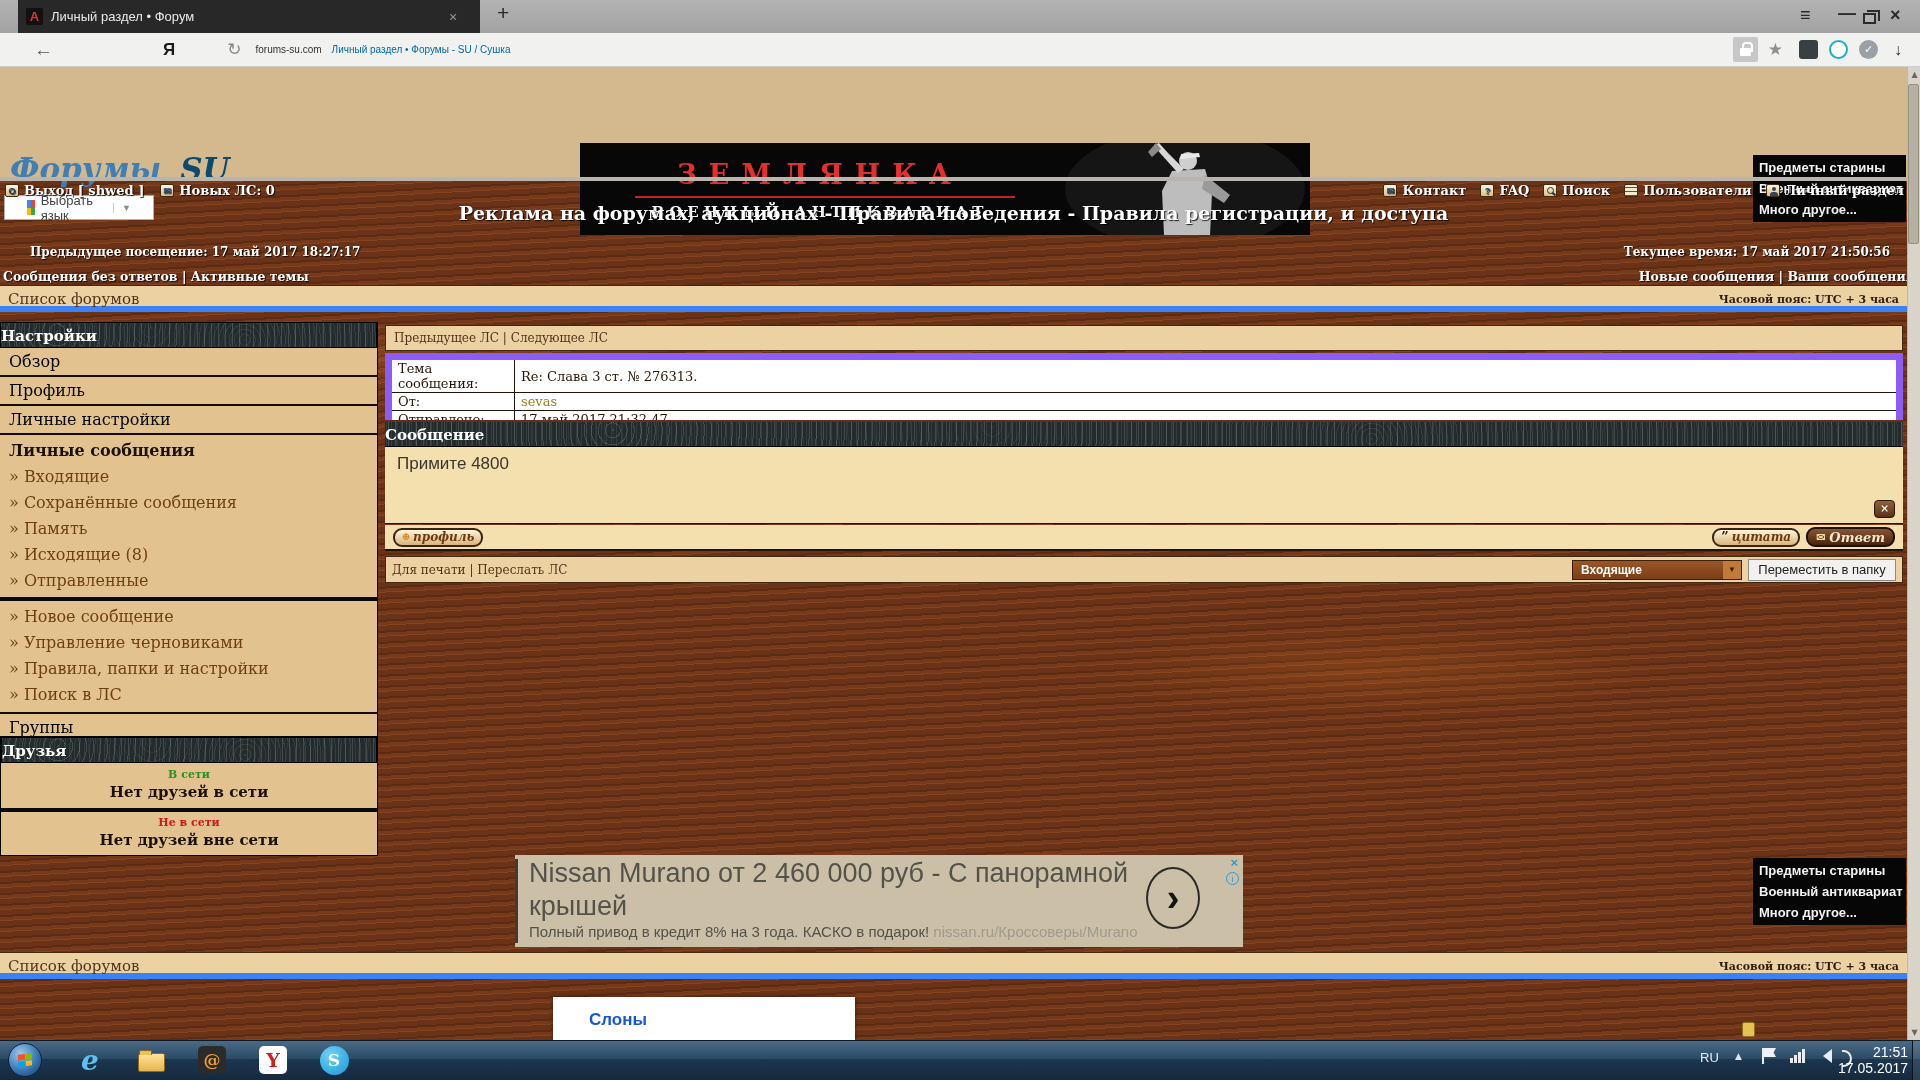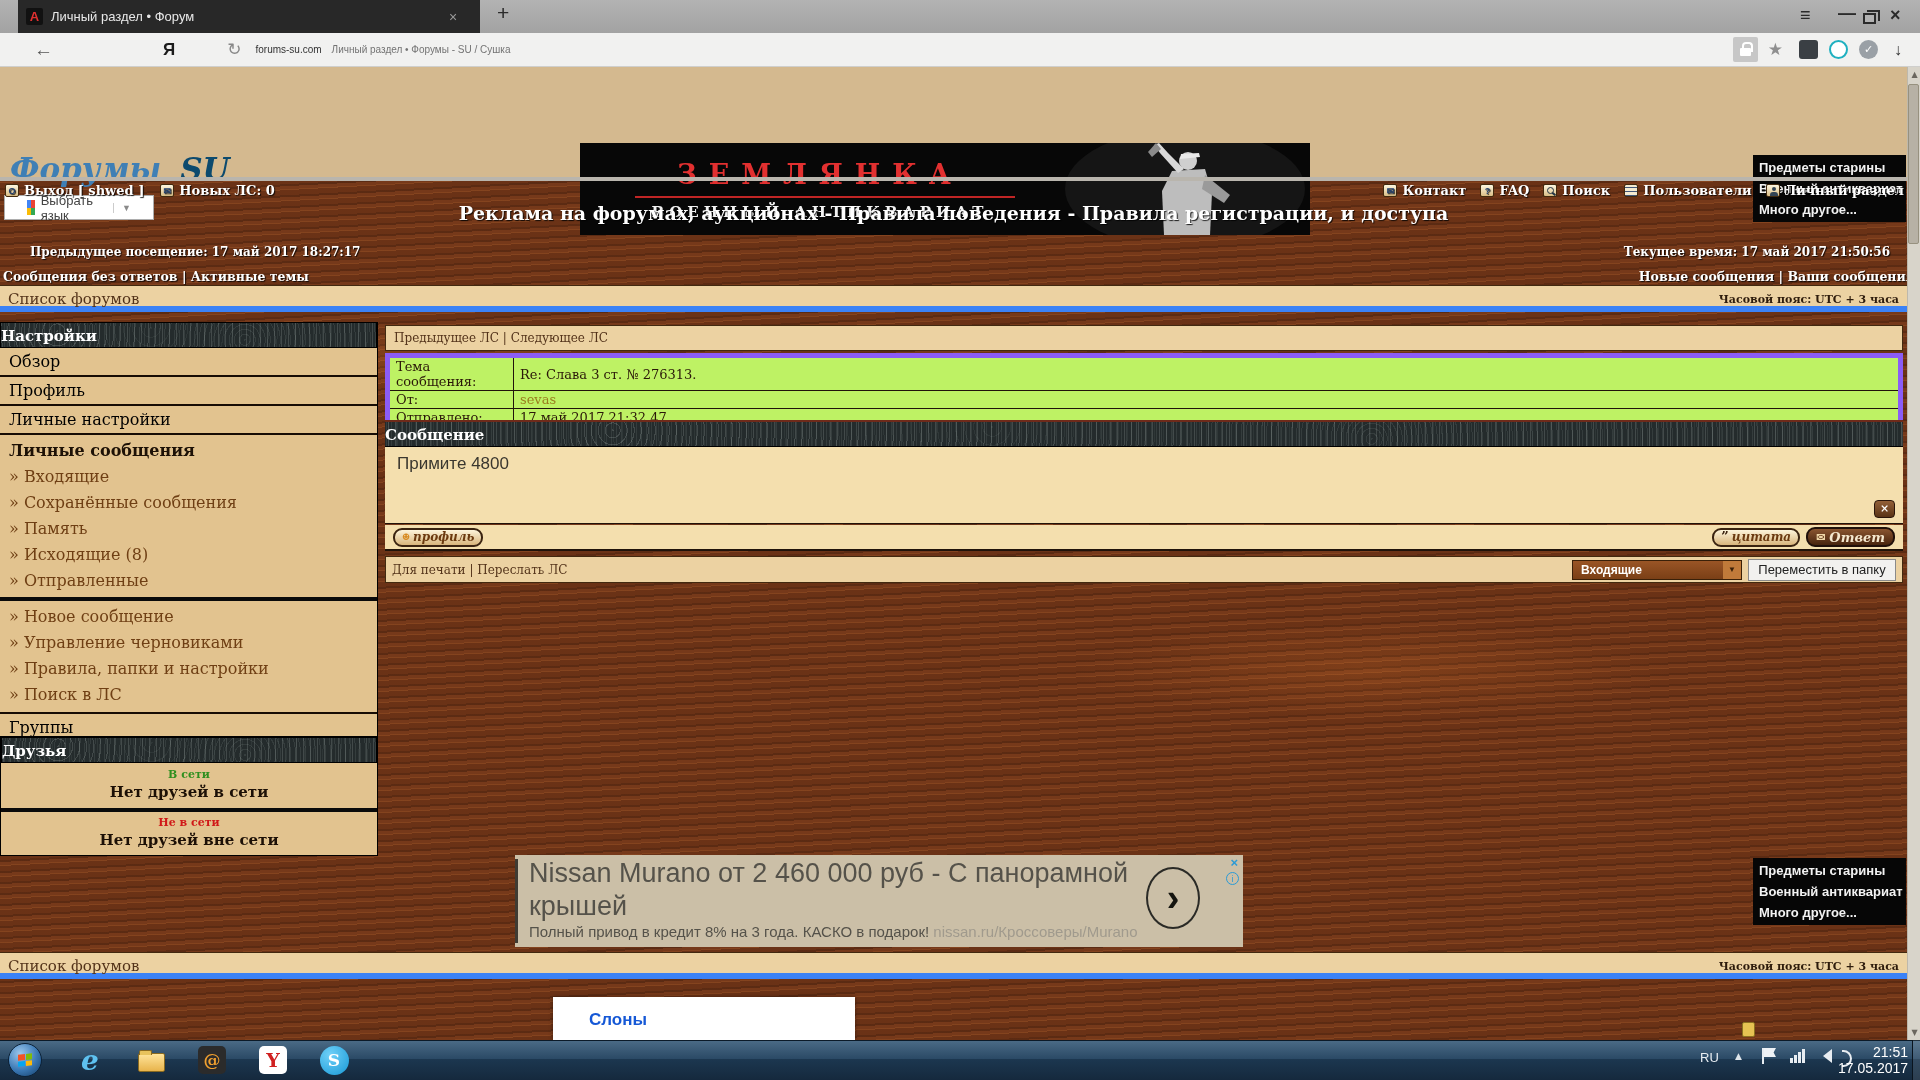--- a/index.html
+++ b/index.html
@@ -27,21 +27,21 @@
     display:flex;align-items:center;padding:0 8px;gap:8px}
   .favicon{width:17px;height:17px;background:#111;border-radius:2px;color:#e03030;
     font-weight:bold;font-size:13px;display:flex;align-items:center;justify-content:center}
   #tab .title{font-size:13px;white-space:nowrap;overflow:hidden;width:390px}
   .tabclose{color:#9a9a9a;font-size:14px;cursor:pointer}
   .winbtn{color:#2b2b2b;font-size:18px;font-weight:bold;line-height:18px}
   #addrbar{left:0;top:33px;width:1920px;height:34px;background:#f1f1f0;border-bottom:1px solid #cfcfcd;
     display:flex;align-items:center}
   .addricon{color:#555;font-size:17px;margin-left:34px}
   .urltext{font-size:10px;color:#333;margin-left:14px;white-space:nowrap}
-  .urltitle{color:#737373;margin-left:10px}
+  .urltitle{color:#0369a1;margin-left:10px}
   .lockbox{width:25px;height:25px;background:#c7c7c7;border-radius:2px;position:relative}
   .lockbox::after{content:"";position:absolute;left:7px;top:11px;width:11px;height:8px;background:#fff;border-radius:1px}
   .lockbox::before{content:"";position:absolute;left:9px;top:5px;width:7px;height:8px;border:2px solid #fff;border-bottom:none;border-radius:4px 4px 0 0}
   .extdot{width:19px;height:19px;border-radius:3px;display:flex;align-items:center;justify-content:center;font-size:11px;color:#fff}
   .restore{width:13px;height:11px;border:2px solid #2b2b2b;position:relative;background:#b3b3b3}
   .restore::before{content:"";position:absolute;left:2px;top:-5px;width:11px;height:9px;border:2px solid #2b2b2b;border-bottom:none;border-left:none}
   
   #tanhead{left:0;top:67px;width:1907px;height:110px;background:#d4b98f}
   #logo{left:10px;top:84px;font-style:italic;font-weight:bold;font-size:31px}
   #langbox{left:4px;top:128px;width:150px;height:25px;background:#fff;border:1px solid #adadad;
@@ -64,21 +64,21 @@
   .navrow{display:flex;align-items:center;gap:5px;font-size:13px}
   
   #sidebar{left:0;top:322px;width:378px;border-right:1px solid #000;border-bottom:2px solid #000;background:#e2c38f}
   .sb-head{height:26px;line-height:26px;font-size:15px;border:1px solid #000}
   .sb-row{padding:4px 9px;font-size:16px;color:#000000;border-bottom:2px solid #170c04}
   .sb-sub{padding:2px 9px;font-size:16px;color:#6f3f14;line-height:22px}
   .sb-bold{color:#1d1106;font-weight:bold}
   .blackline{height:4px;background:#0a0a0a;margin:3px 0}
   #friends{left:0;top:736px;width:378px;border:1px solid #000;background:#e2c38f;text-align:center}
   
-  .pmtable{border-collapse:collapse;width:1518px;background:#bef264;border:5px solid #8b5cf6}
+  .pmtable{border-collapse:collapse;width:1518px;background:#ffffff;border:7px solid #8b5cf6}
   .pmtable td{border:1px solid #20130a;font-size:13px;padding:1px 6px;height:15px}
   .pmtable td.lab{width:126px;color:#2a1708}
   .btn-beige{height:19px;border:2px solid #3a2310;border-radius:9px;
     background:linear-gradient(#fdf4da,#d8b57c);color:#6b3a10;font-style:italic;font-weight:bold;
     font-size:12px;display:inline-flex;align-items:center;gap:3px;padding:0 7px;font-family:"DejaVu Serif",serif}
   .btn-dark{height:20px;border:2px solid #20100a;border-radius:9px;
     background:linear-gradient(#8a5530,#47240e);color:#f5e8cf;font-style:italic;font-weight:bold;
     font-size:13px;display:inline-flex;align-items:center;gap:4px;padding:0 8px;font-family:"DejaVu Serif",serif}
   .tlink{color:#53331a}
   

